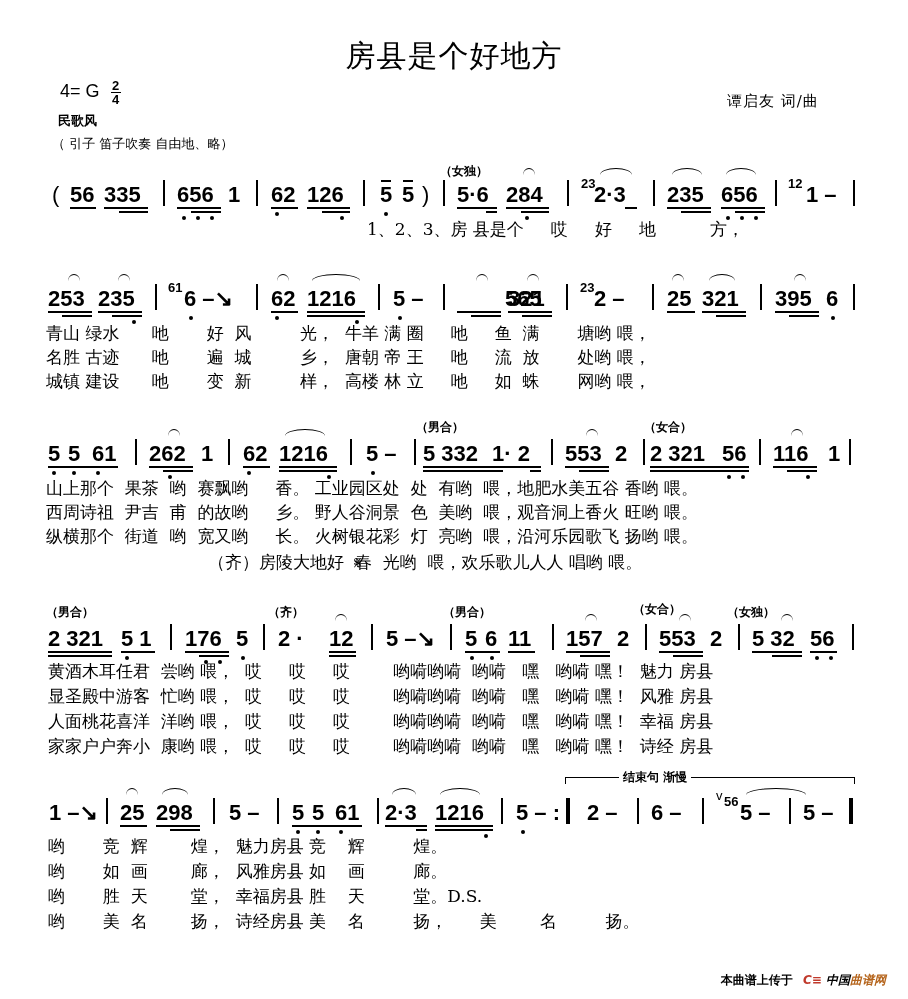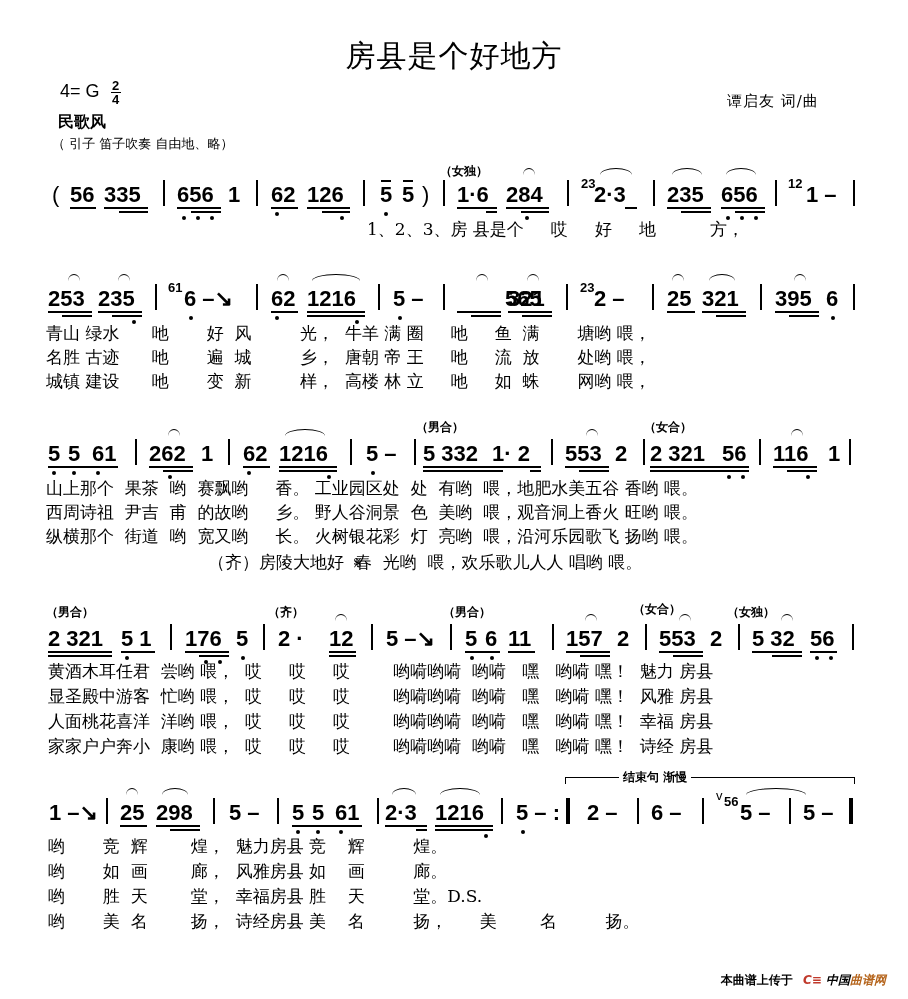--- a/index.html
+++ b/index.html
@@ -3,21 +3,21 @@
 <meta charset="utf-8">
 <style>
   html, body { margin: 0; padding: 0; background: #ffffff; }
   body { width: 908px; height: 999px; position: relative; overflow: hidden; color: #000; font-family: "DejaVu Sans", sans-serif; }
   .abs { position: absolute; white-space: nowrap; }
   .title { font-size: 30px; left: 0; width: 908px; text-align: center; top: 36px; letter-spacing: 1px; }
   .key { left: 60px; top: 80px; font-size: 18px; font-family: "Liberation Sans", sans-serif; }
   .frac { display: inline-block; vertical-align: middle; text-align: center; font-size: 13px; line-height: 11px; margin-left: 6px; font-weight: bold; }
   .frac span { display: block; }
   .frac .bar { border-top: 1px solid #000; width: 10px; margin: 1px auto; }
-  .style { left: 58px; top: 112px; font-size: 16px; font-weight: bold; }
+  .style { left: 58px; top: 112px; font-size: 13px; font-weight: bold; }
   .intro { left: 52px; top: 135px; font-size: 13px; }
   .composer { left: 727px; top: 92px; font-size: 15px; font-family: "DejaVu Serif", serif; letter-spacing: 1px; }
 
   .staff { position: absolute; left: 0; width: 908px; height: 36px; }
   .notes { position: absolute; left: 0; top: 0; width: 908px; height: 36px; font-family: "Liberation Sans", sans-serif; font-weight: bold; font-size: 22px; }
   .n { position: absolute; top: 4px; }
   .bl { position: absolute; top: 2px; width: 2px; height: 26px; background: #000; }
   .bl.thick { width: 4px; }
   .ul { position: absolute; height: 1.5px; background: #000; }
   .dot { position: absolute; width: 4px; height: 4px; border-radius: 50%; background: #000; }
@@ -75,21 +75,21 @@
     <div class="dot" style="left:275px;top:34px;"></div>
     <div class="dot" style="left:340px;top:38px;"></div>
     <div class="bl" style="left:363px;"></div>
     <span class="n" style="left:380px;">5</span>
     <span class="n" style="left:402px;">5</span>
     <div class="ul" style="left:381px;top:2px;width:10px;"></div>
     <div class="ul" style="left:403px;top:2px;width:10px;"></div>
     <div class="dot" style="left:384px;top:34px;"></div>
     <span class="n" style="left:422px;font-weight:normal;">)</span>
     <div class="bl" style="left:443px;"></div>
-    <span class="n" style="left:457px;">1·6</span>
+    <span class="n" style="left:457px;">5·6</span>
     <div class="ul" style="left:457px;top:29px;width:40px;"></div>
     <div class="ul" style="left:486px;top:33px;width:11px;"></div>
     <span class="n" style="left:506px;">284</span>
     <div class="slur" style="left:523px;top:-10px;width:12px;"></div>
     <div class="ul" style="left:506px;top:29px;width:43px;"></div>
     <div class="ul" style="left:521px;top:33px;width:28px;"></div>
     <div class="dot" style="left:525px;top:38px;"></div>
     <div class="bl" style="left:567px;"></div>
     <span class="grace" style="left:581px;top:-2px;">23</span>
     <span class="n" style="left:594px;">2·3</span>

